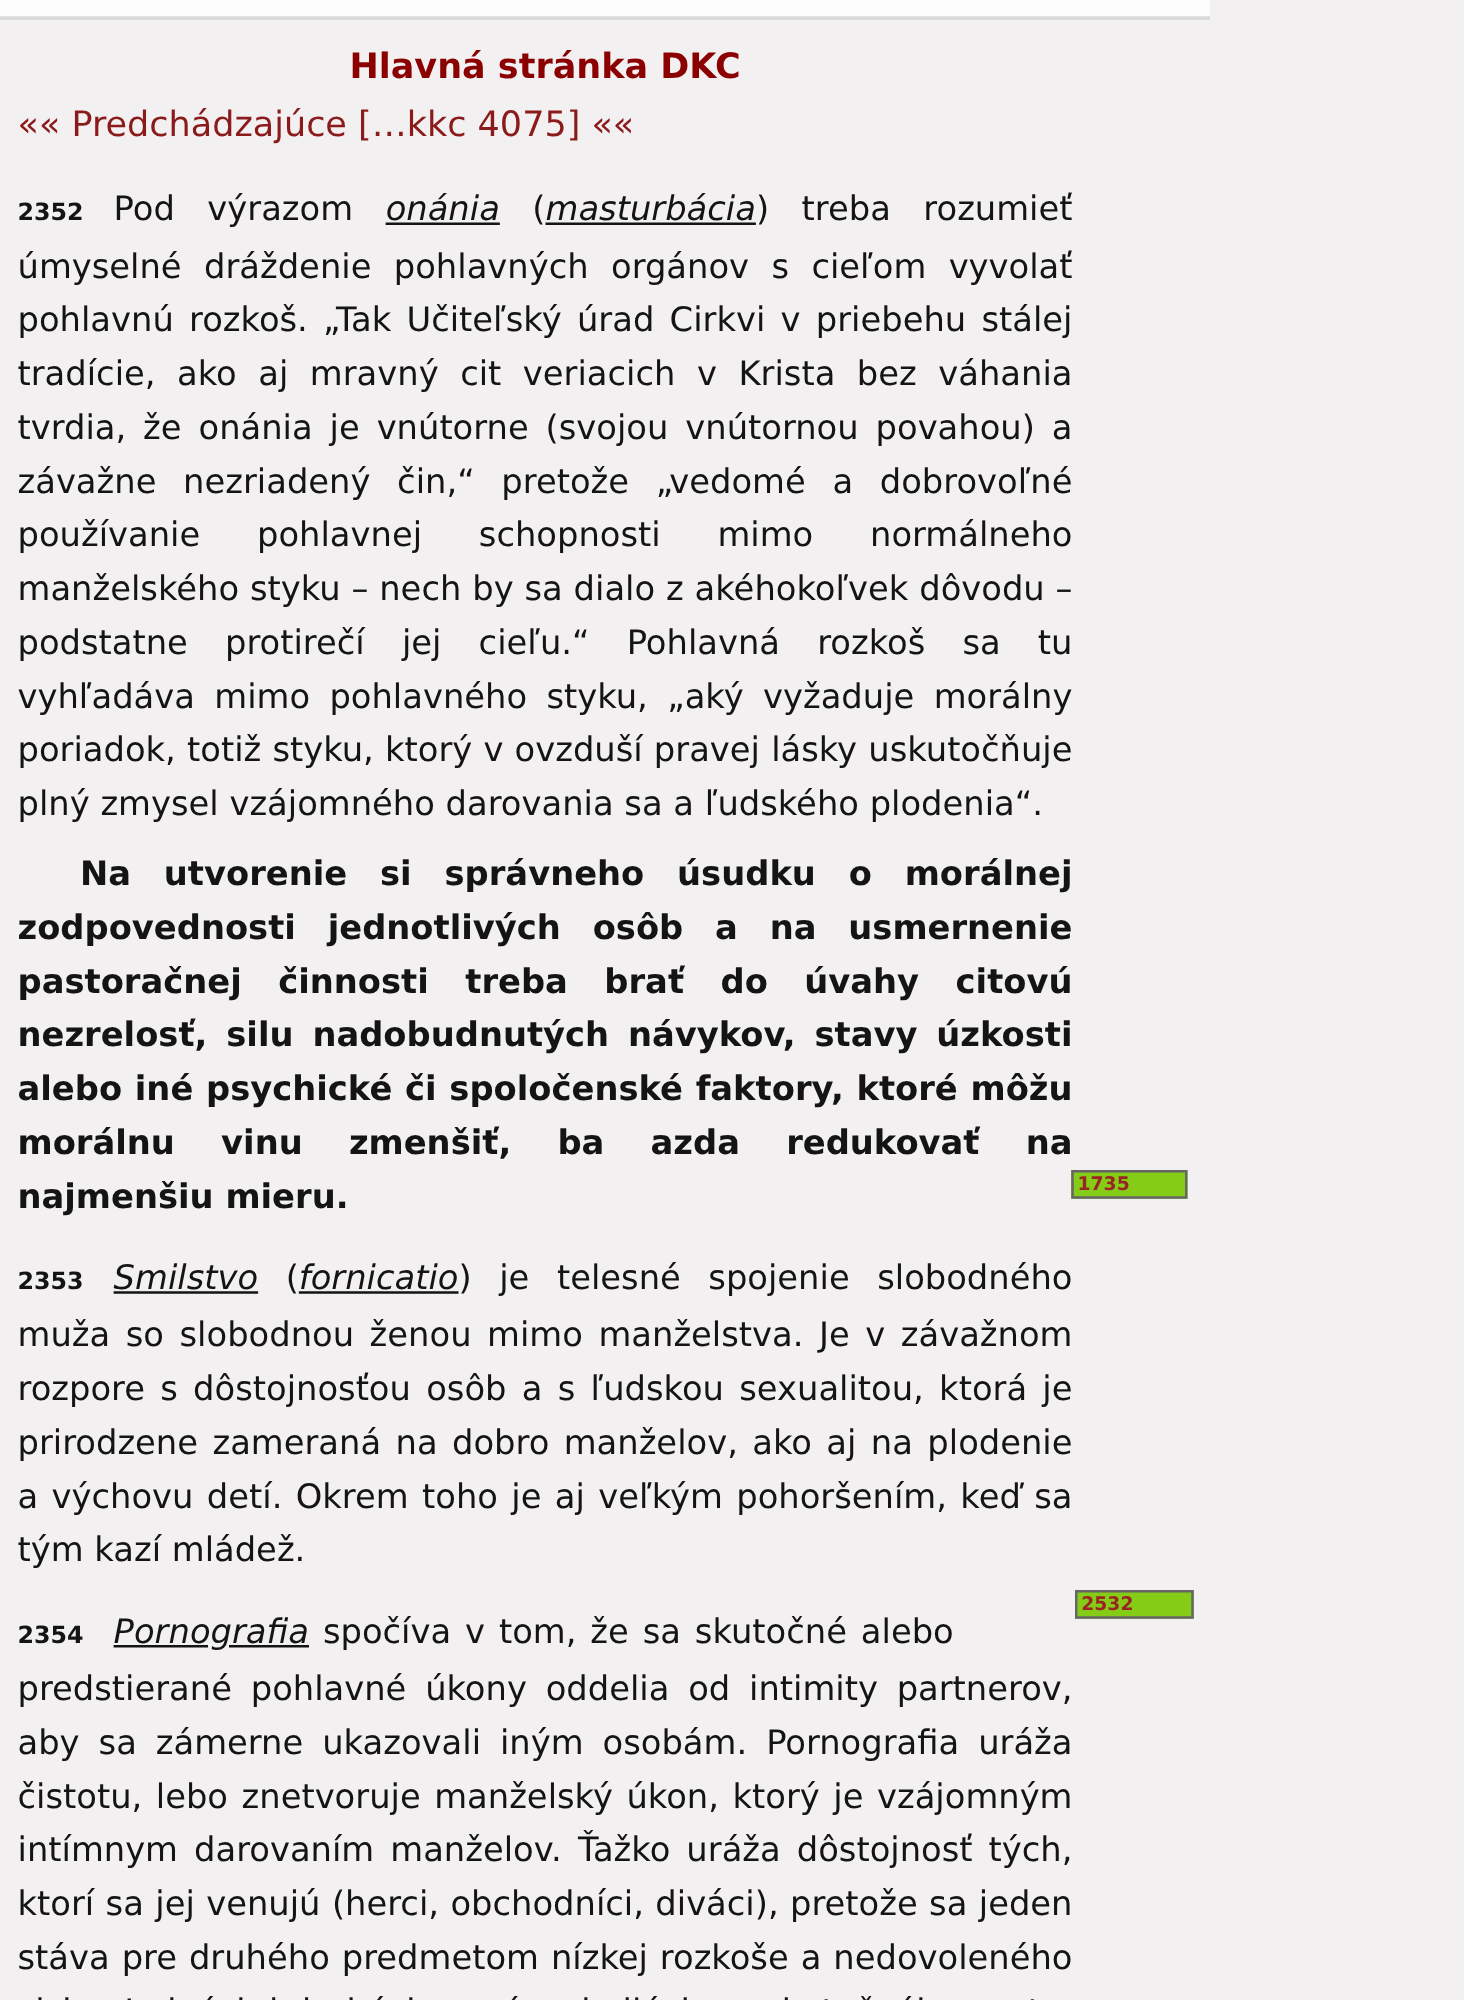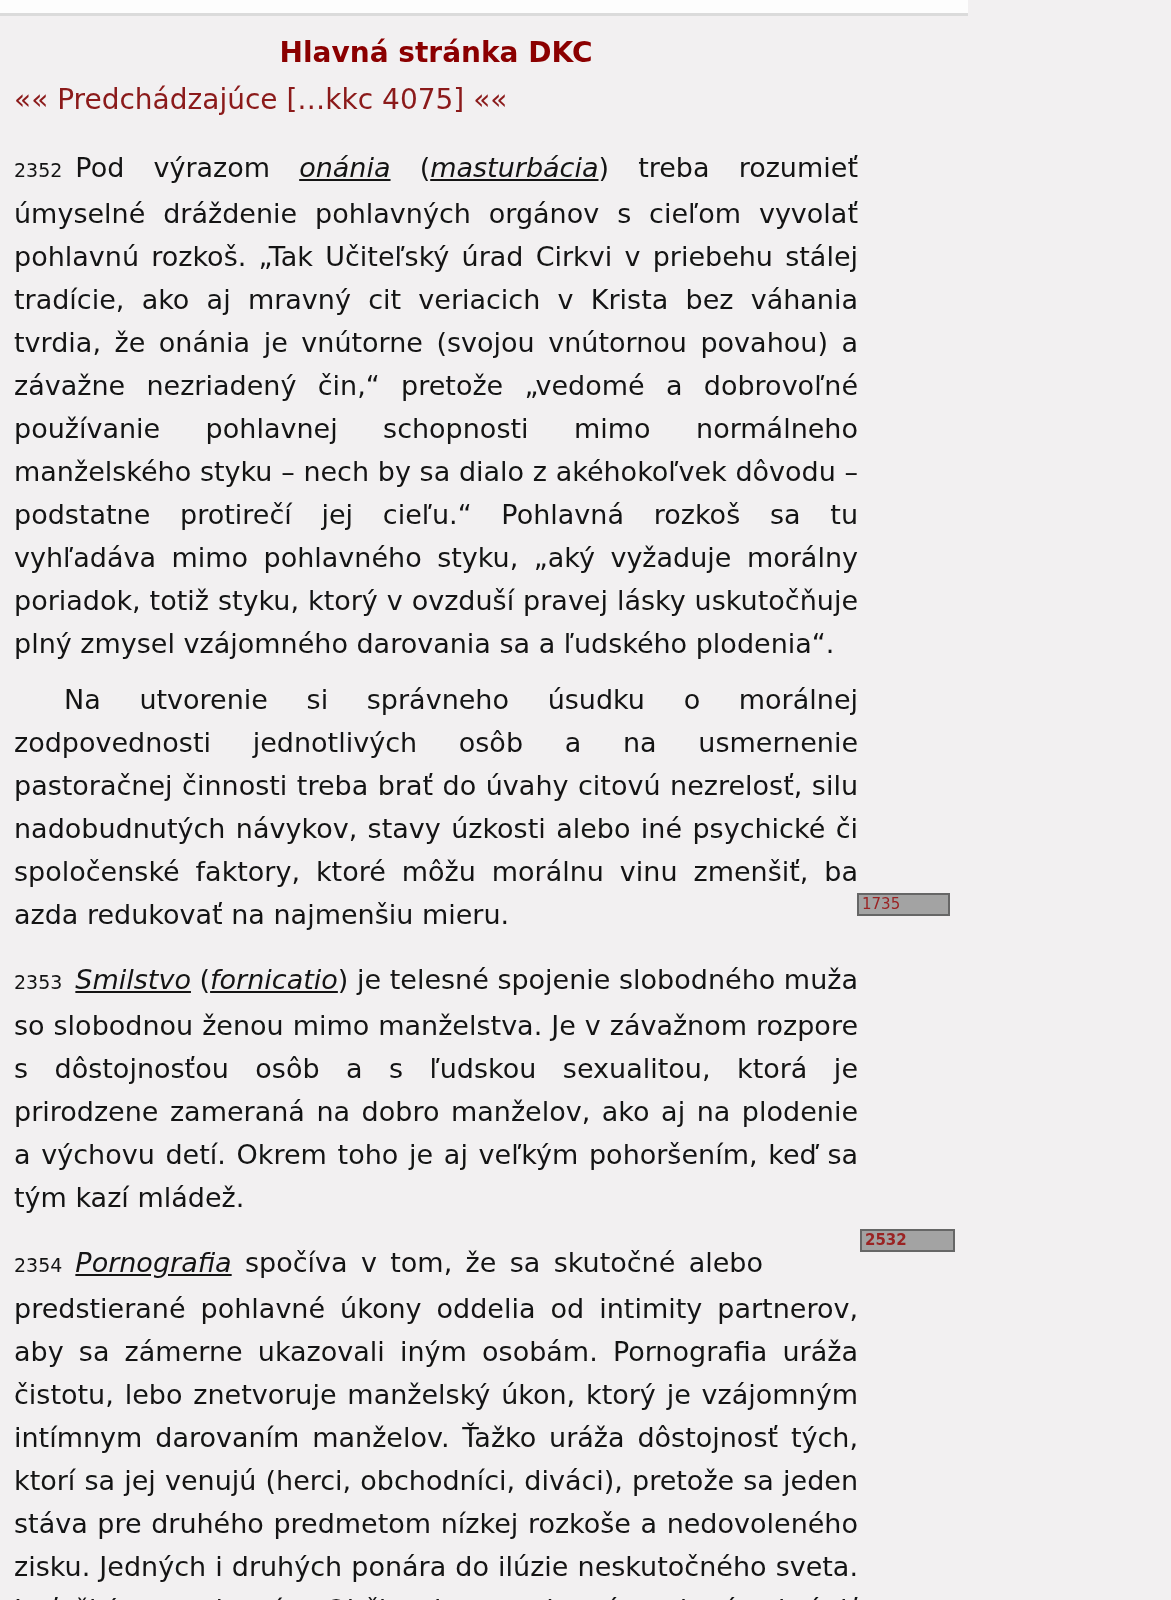--- a/index.html
+++ b/index.html
@@ -7,24 +7,24 @@
   .page{position:relative;width:968px;height:1600px;background:#f2f0f1;overflow:hidden;}
   .top-white{height:13px;background:#fdfdfd;}
   .top-rule{height:3px;background:#dbdbdb;}
   .content{padding:14px 110px 0 14px;}
   .page-title{text-align:center;font-weight:bold;font-size:28px;color:#8b0000;margin:6px 0 14px 0;}
   .nav-link{font-size:28px;color:#8b1a1a;}
   .nav-prev{margin:0 0 30px 0;text-align:left;}
   .nav-next{margin:14px 0 0 0;text-align:right;}
   .para{font-size:27px;line-height:43px;text-align:justify;color:#141414;margin:0 0 22px 0;}
   .para.tight{margin-bottom:13px;}
-  .para.cont{text-indent:50px;position:relative;}
-  .pnum{font-weight:normal;font-size:19px;margin-right:13px;}
+  .para.cont{text-indent:50px;position:relative;font-weight:bold;}
+  .pnum{font-weight:bold;font-size:19px;margin-right:24px;}
   .para i{font-style:italic;text-decoration:underline;}
-  .ref-box{box-sizing:border-box;display:block;width:93px;height:23px;background:#a3a3a3;
+  .ref-box{box-sizing:border-box;display:block;width:93px;height:23px;background:#84cc16;
            border:2px solid #666;color:#9a2323;font-size:15px;line-height:18px;
            padding-left:3px;font-style:normal;text-align:left;text-indent:0;cursor:pointer;
            font-family:"DejaVu Sans","Liberation Sans",sans-serif;}
   .ref-abs{position:absolute;right:-92px;bottom:20px;}
   .ref-float{float:right;width:95px;position:relative;left:97px;top:-12px;font-weight:bold;}
 </style>
 </head>
 <body>
 
 <div class="page">

